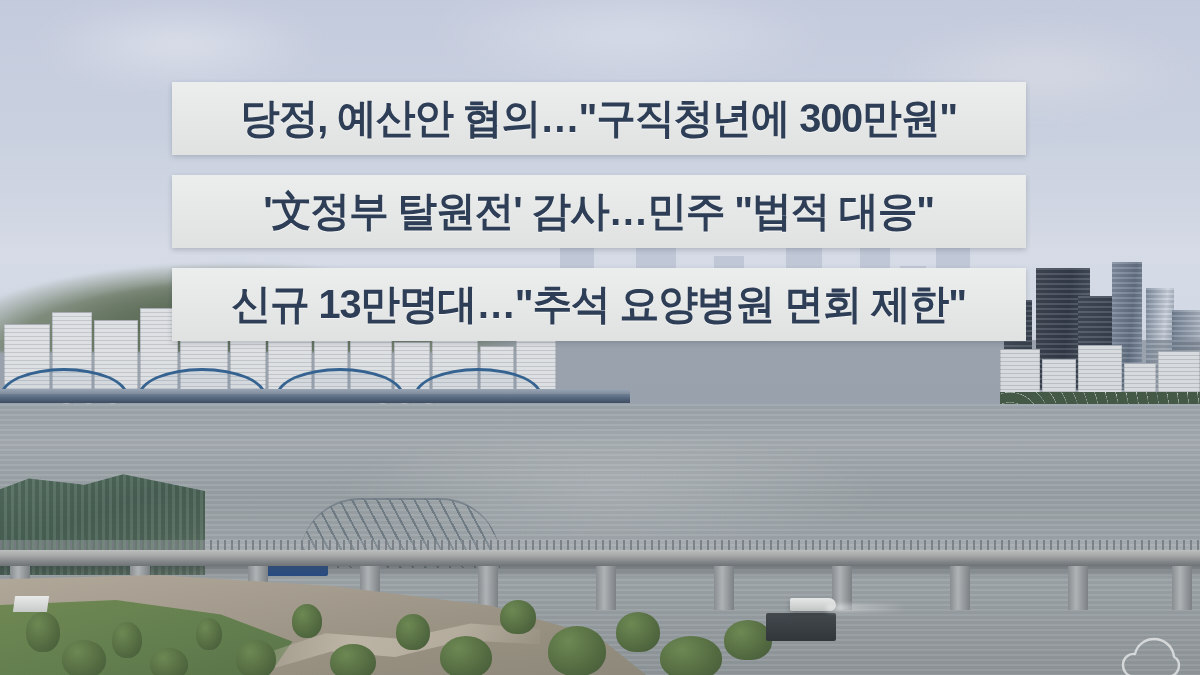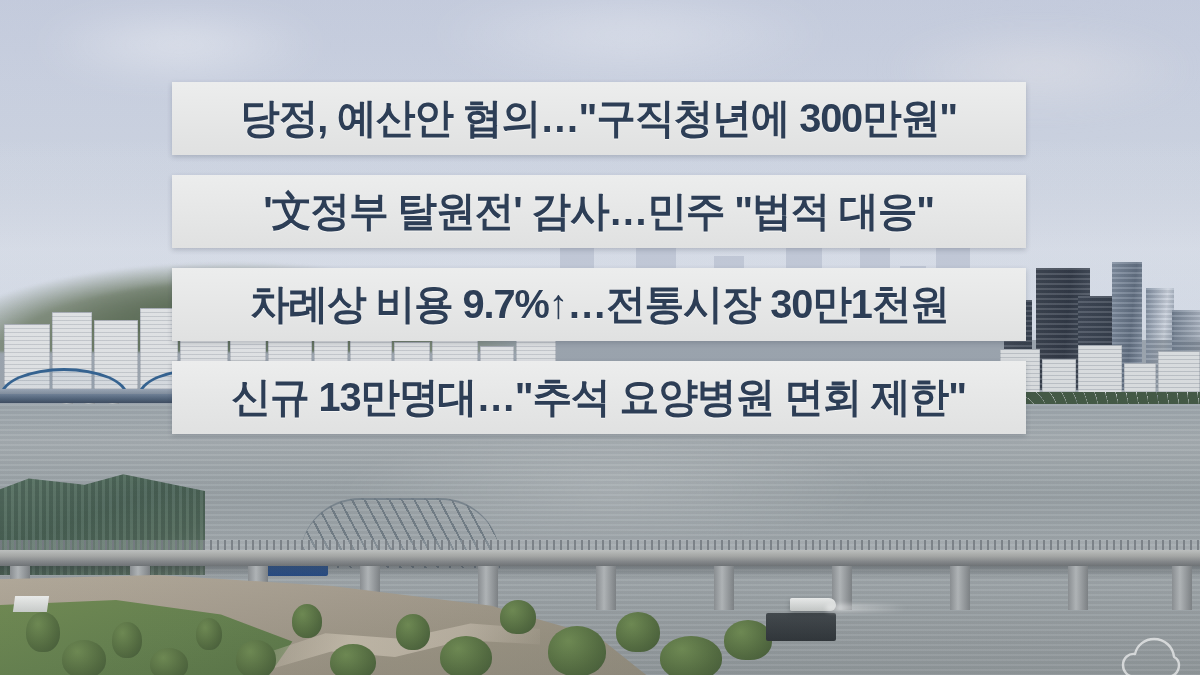--- a/index.html
+++ b/index.html
@@ -356,23 +356,20 @@
 
   <div class="banner">
     <span class="banner-text">당정, 예산안 협의…"구직청년에 300만원"</span>
   </div>
 
   <div class="banner">
     <span class="banner-text">'文정부 탈원전' 감사…민주 "법적 대응"</span>
   </div>
 
 
-  <div class="banner">
-    <span class="banner-text">차례상 비용 9.7%↑…전통시장 30만1천원</span>
-  </div>
 
   <div class="banner">
     <span class="banner-text">신규 13만명대…"추석 요양병원 면회 제한"</span>
   </div>
 
 </div>
 
 <svg id="watermark" viewBox="0 0 62 46">
   <path d="M16 42 C7 42 3 36 3 30 C3 23 9 18 15 19 C17 10 25 4 34 4
            C45 4 53 12 54 22 C59 24 60 30 58 35 C56 40 51 42 46 42 Z" fill="none" stroke="#ffffff" stroke-width="2.4" stroke-linejoin="round"></path>

